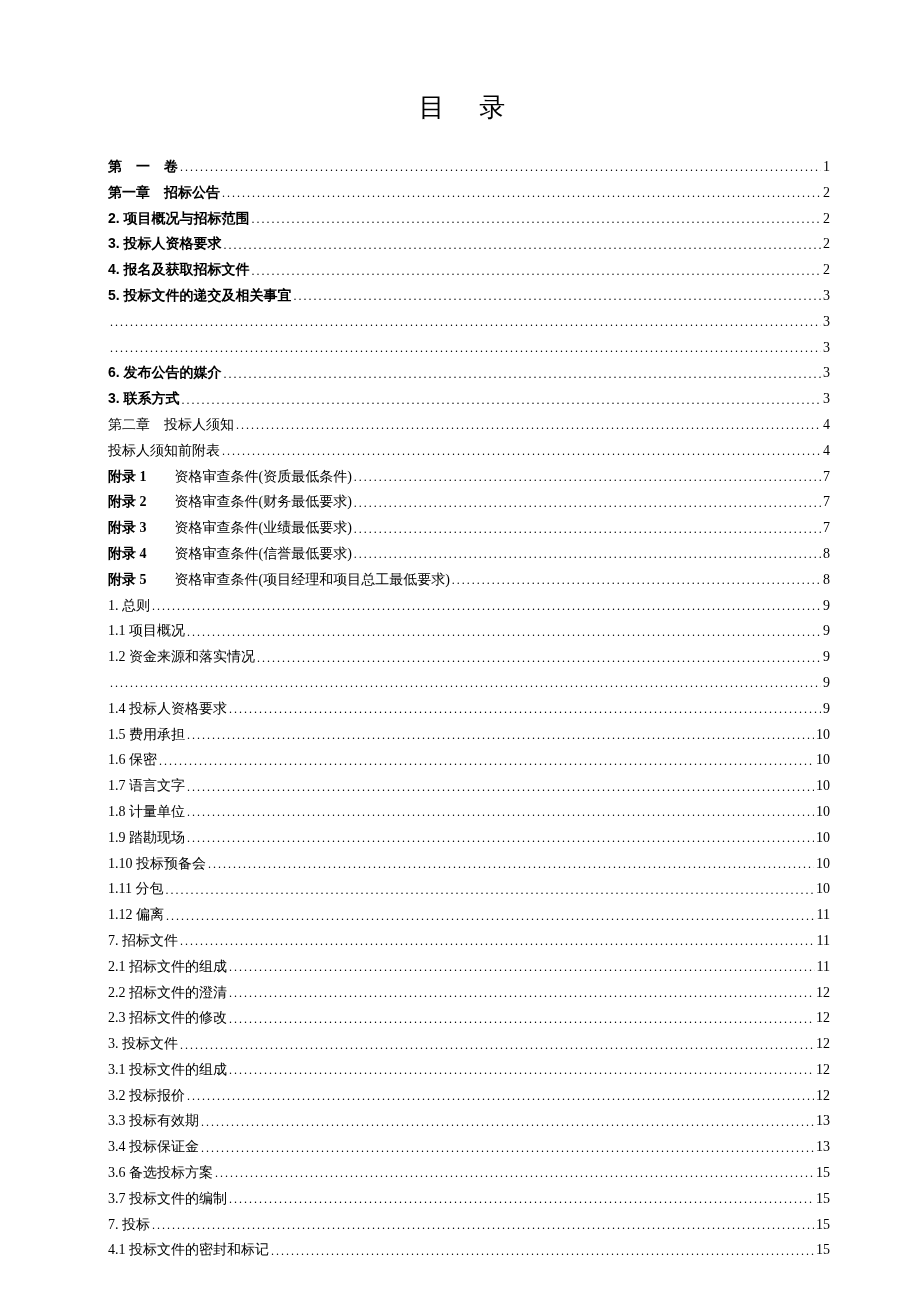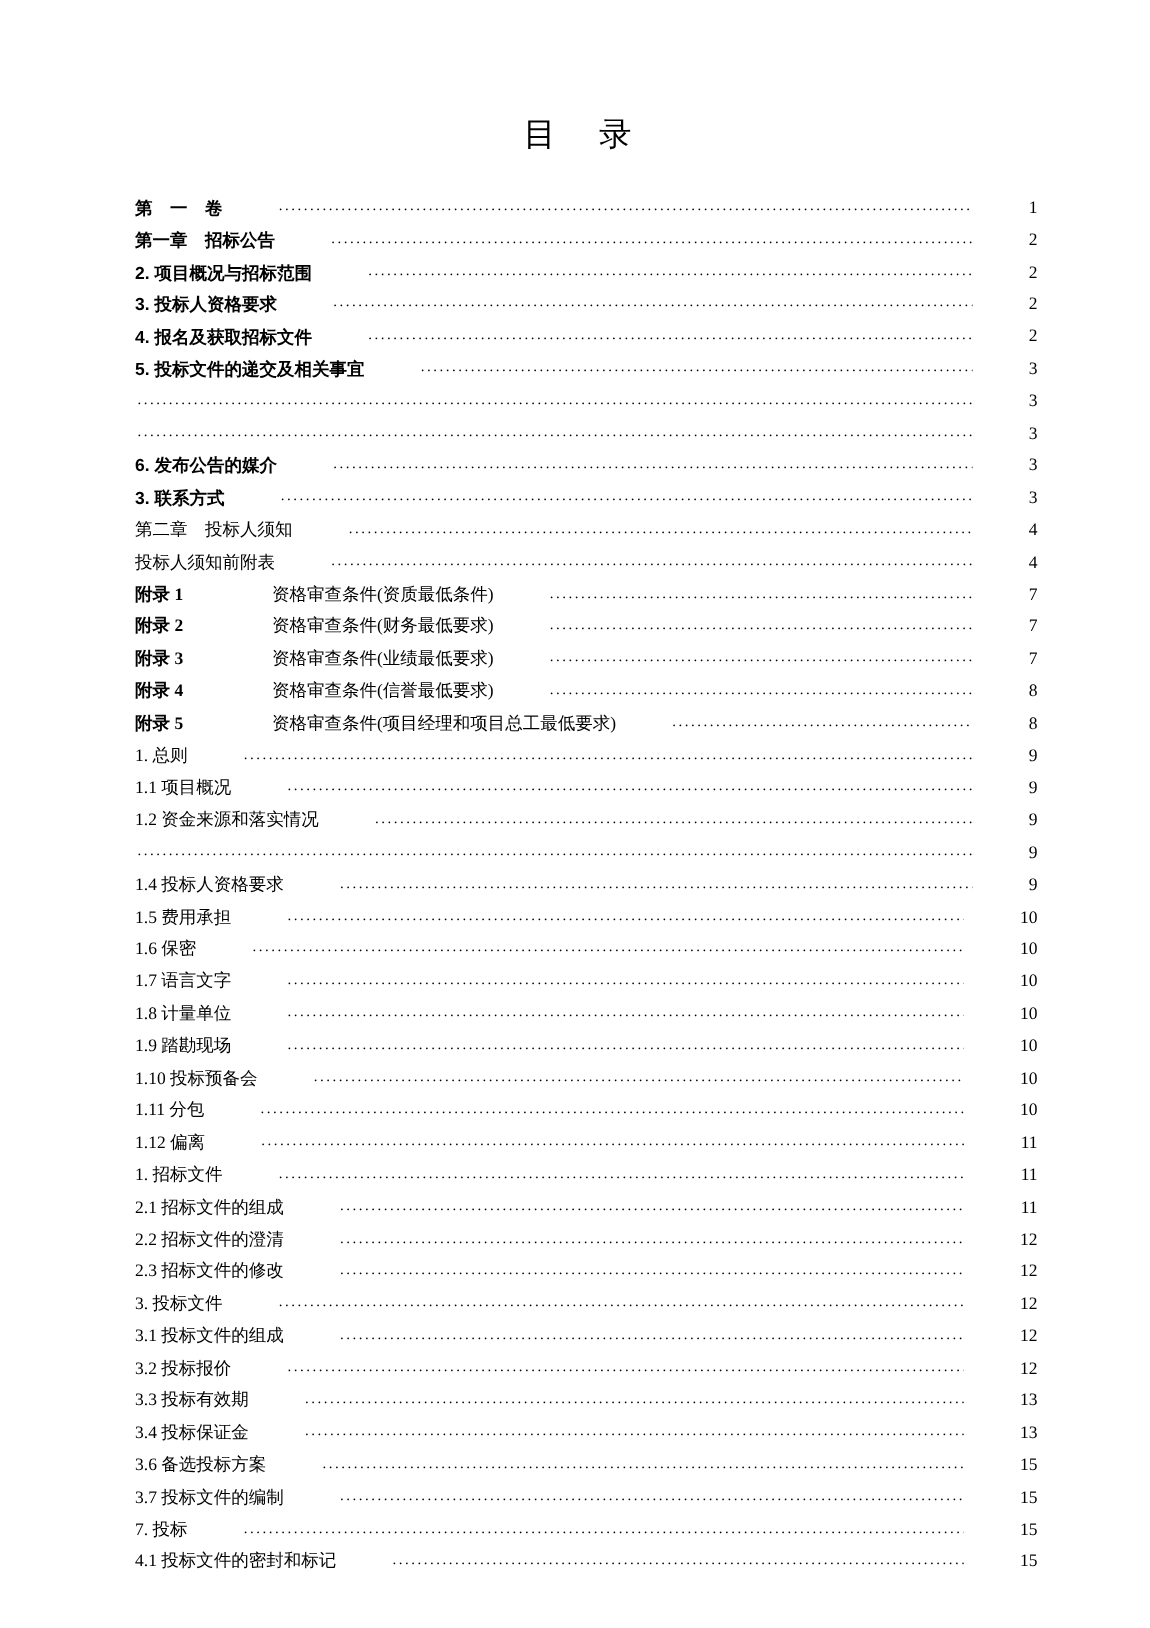--- a/index.html
+++ b/index.html
@@ -21,24 +21,23 @@
       letter-spacing: 14px;
       margin-bottom: 30px;
       font-family: "SimSun", "宋体", serif;
     }
     .toc-entries {
       font-size: 14px;
       line-height: 1.7;
     }
     .toc-row {
       display: flex;
-      align-items: flex-start;
+      align-items: flex-end;
       white-space: nowrap;
       margin-bottom: 2.0px;
-      gap: 43px;
     }
     .toc-label {
       flex-shrink: 0;
     }
     .bold {
       font-family: "SimHei", "黑体", sans-serif;
       font-weight: bold;
     }
     .leader {
       flex: 1;
@@ -213,21 +212,21 @@
       <span class="toc-label">1.11 分包</span>
       <span class="leader"></span>
       <span class="toc-page">10</span>
     </div>
     <div class="toc-row">
       <span class="toc-label">1.12 偏离</span>
       <span class="leader"></span>
       <span class="toc-page">11</span>
     </div>
     <div class="toc-row">
-      <span class="toc-label">1. 招标文件</span>
+      <span class="toc-label">7. 招标文件</span>
       <span class="leader"></span>
       <span class="toc-page">11</span>
     </div>
     <div class="toc-row">
       <span class="toc-label">2.1 招标文件的组成</span>
       <span class="leader"></span>
       <span class="toc-page">11</span>
     </div>
     <div class="toc-row">
       <span class="toc-label">2.2 招标文件的澄清</span>

